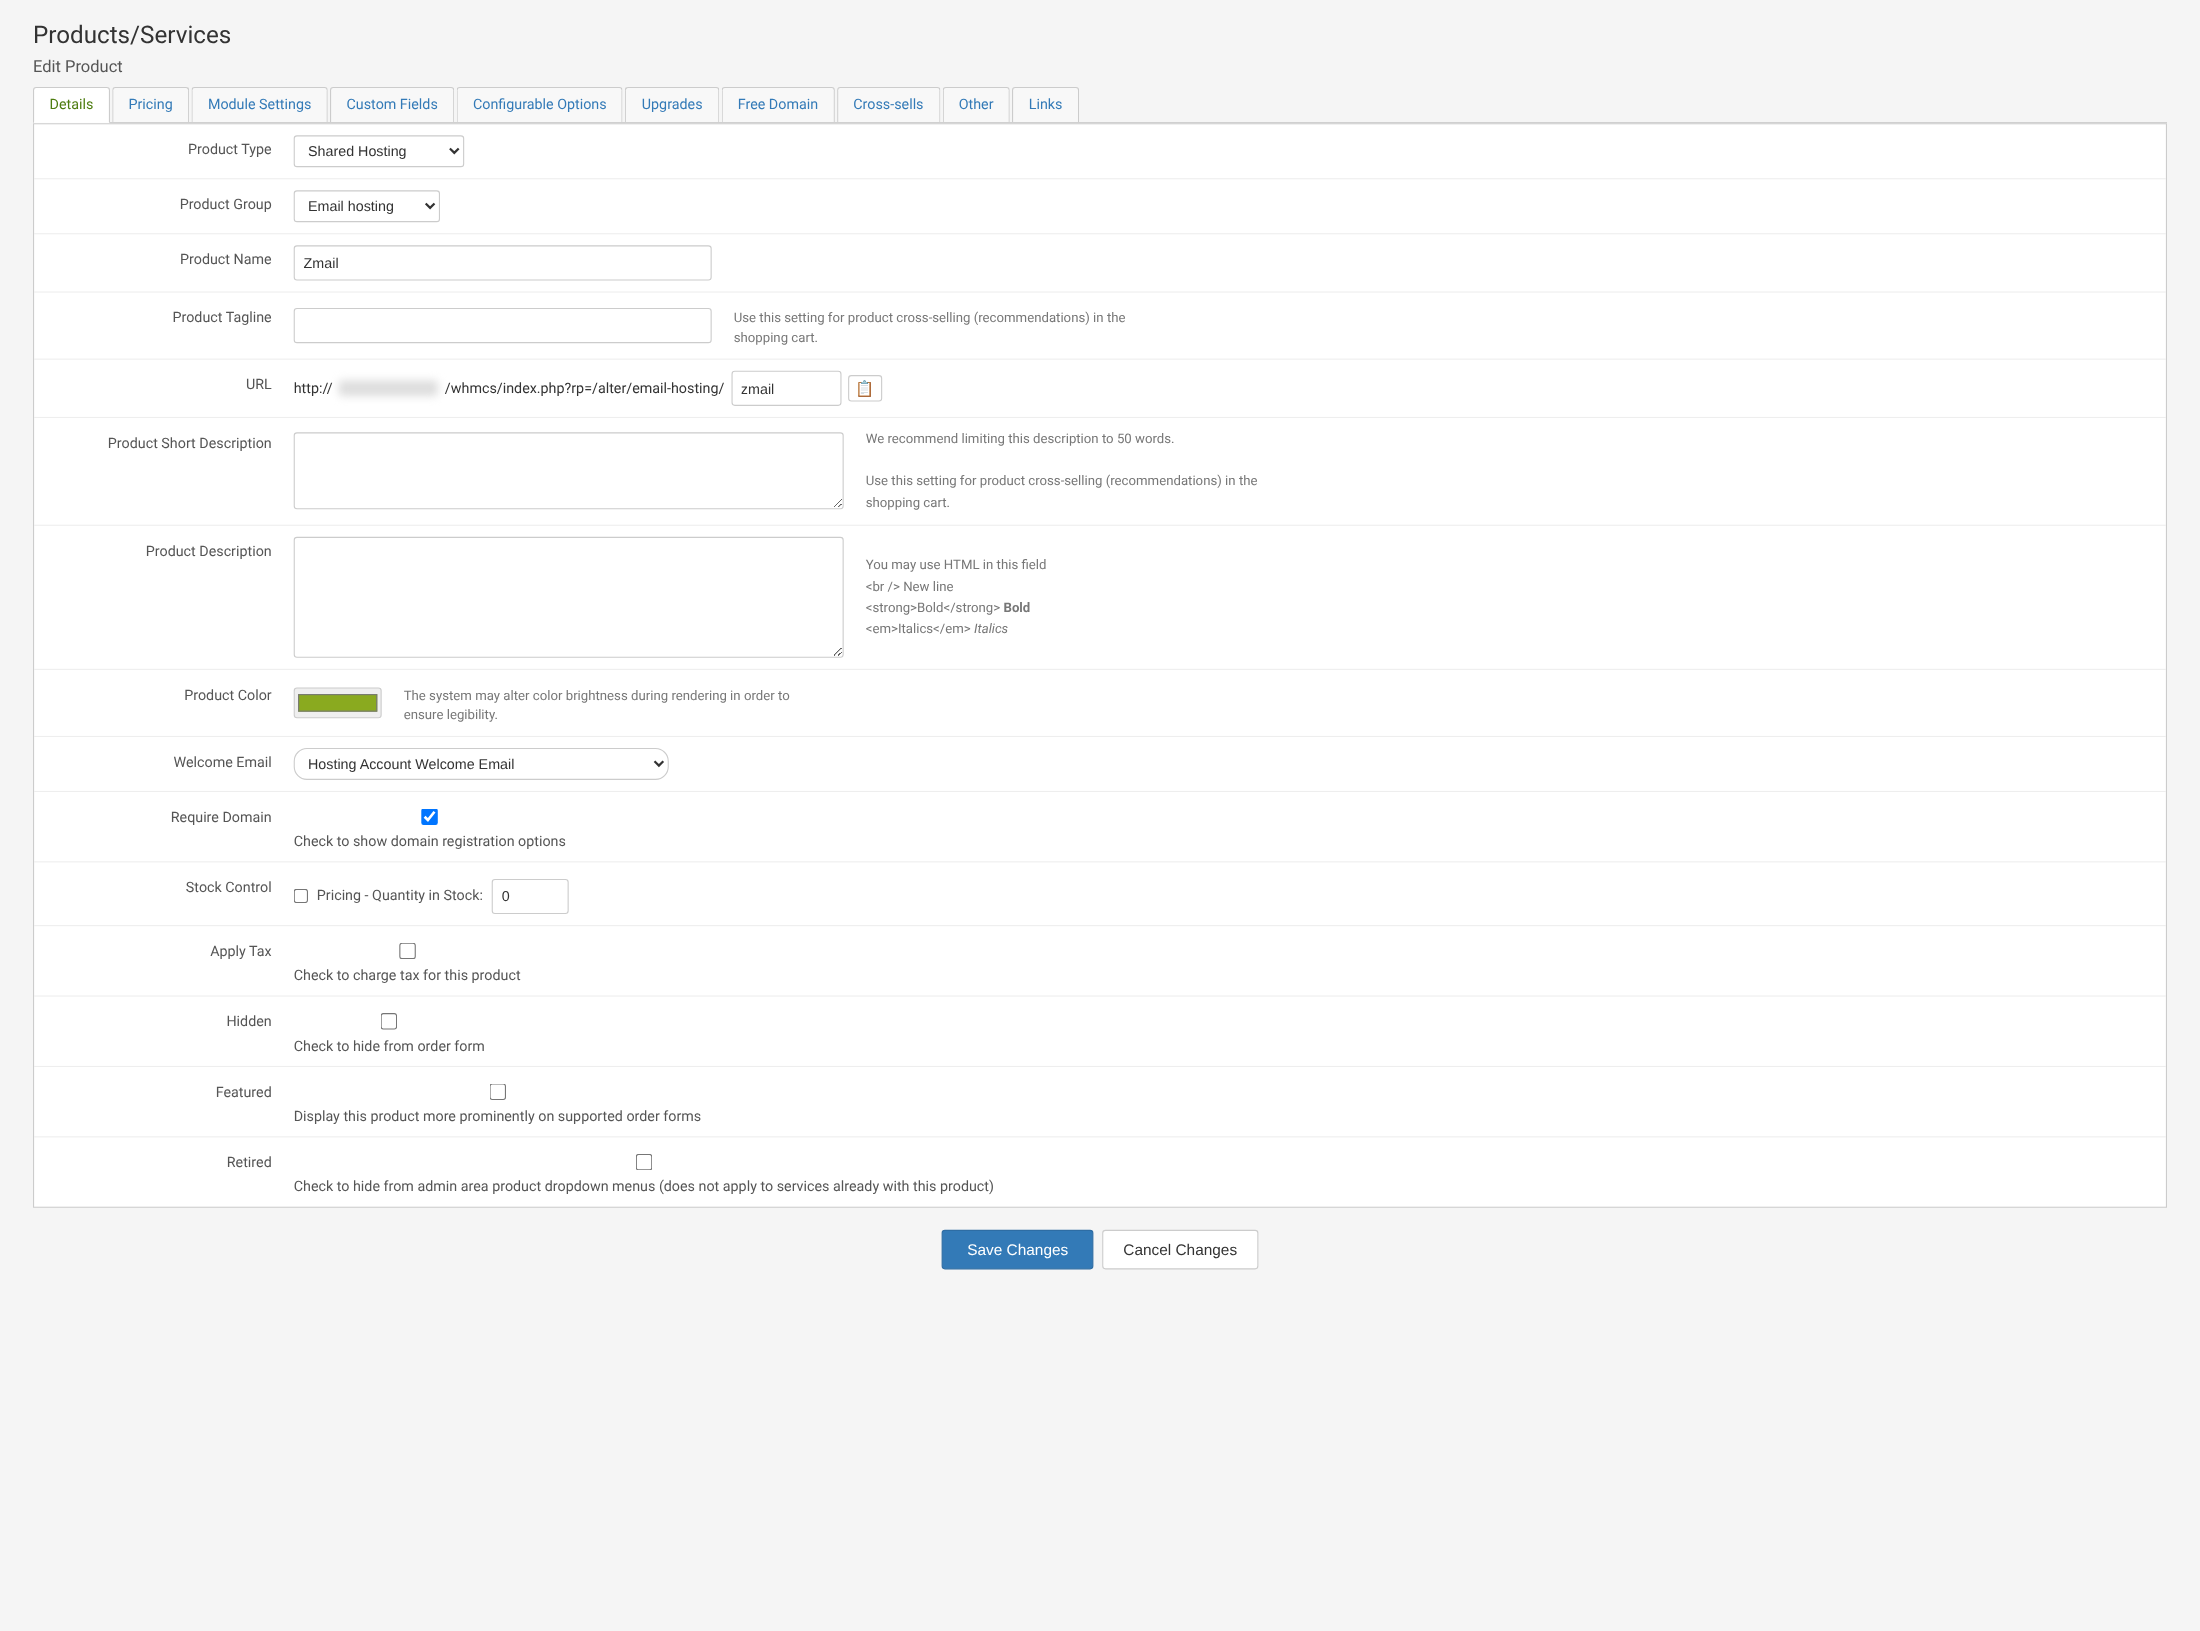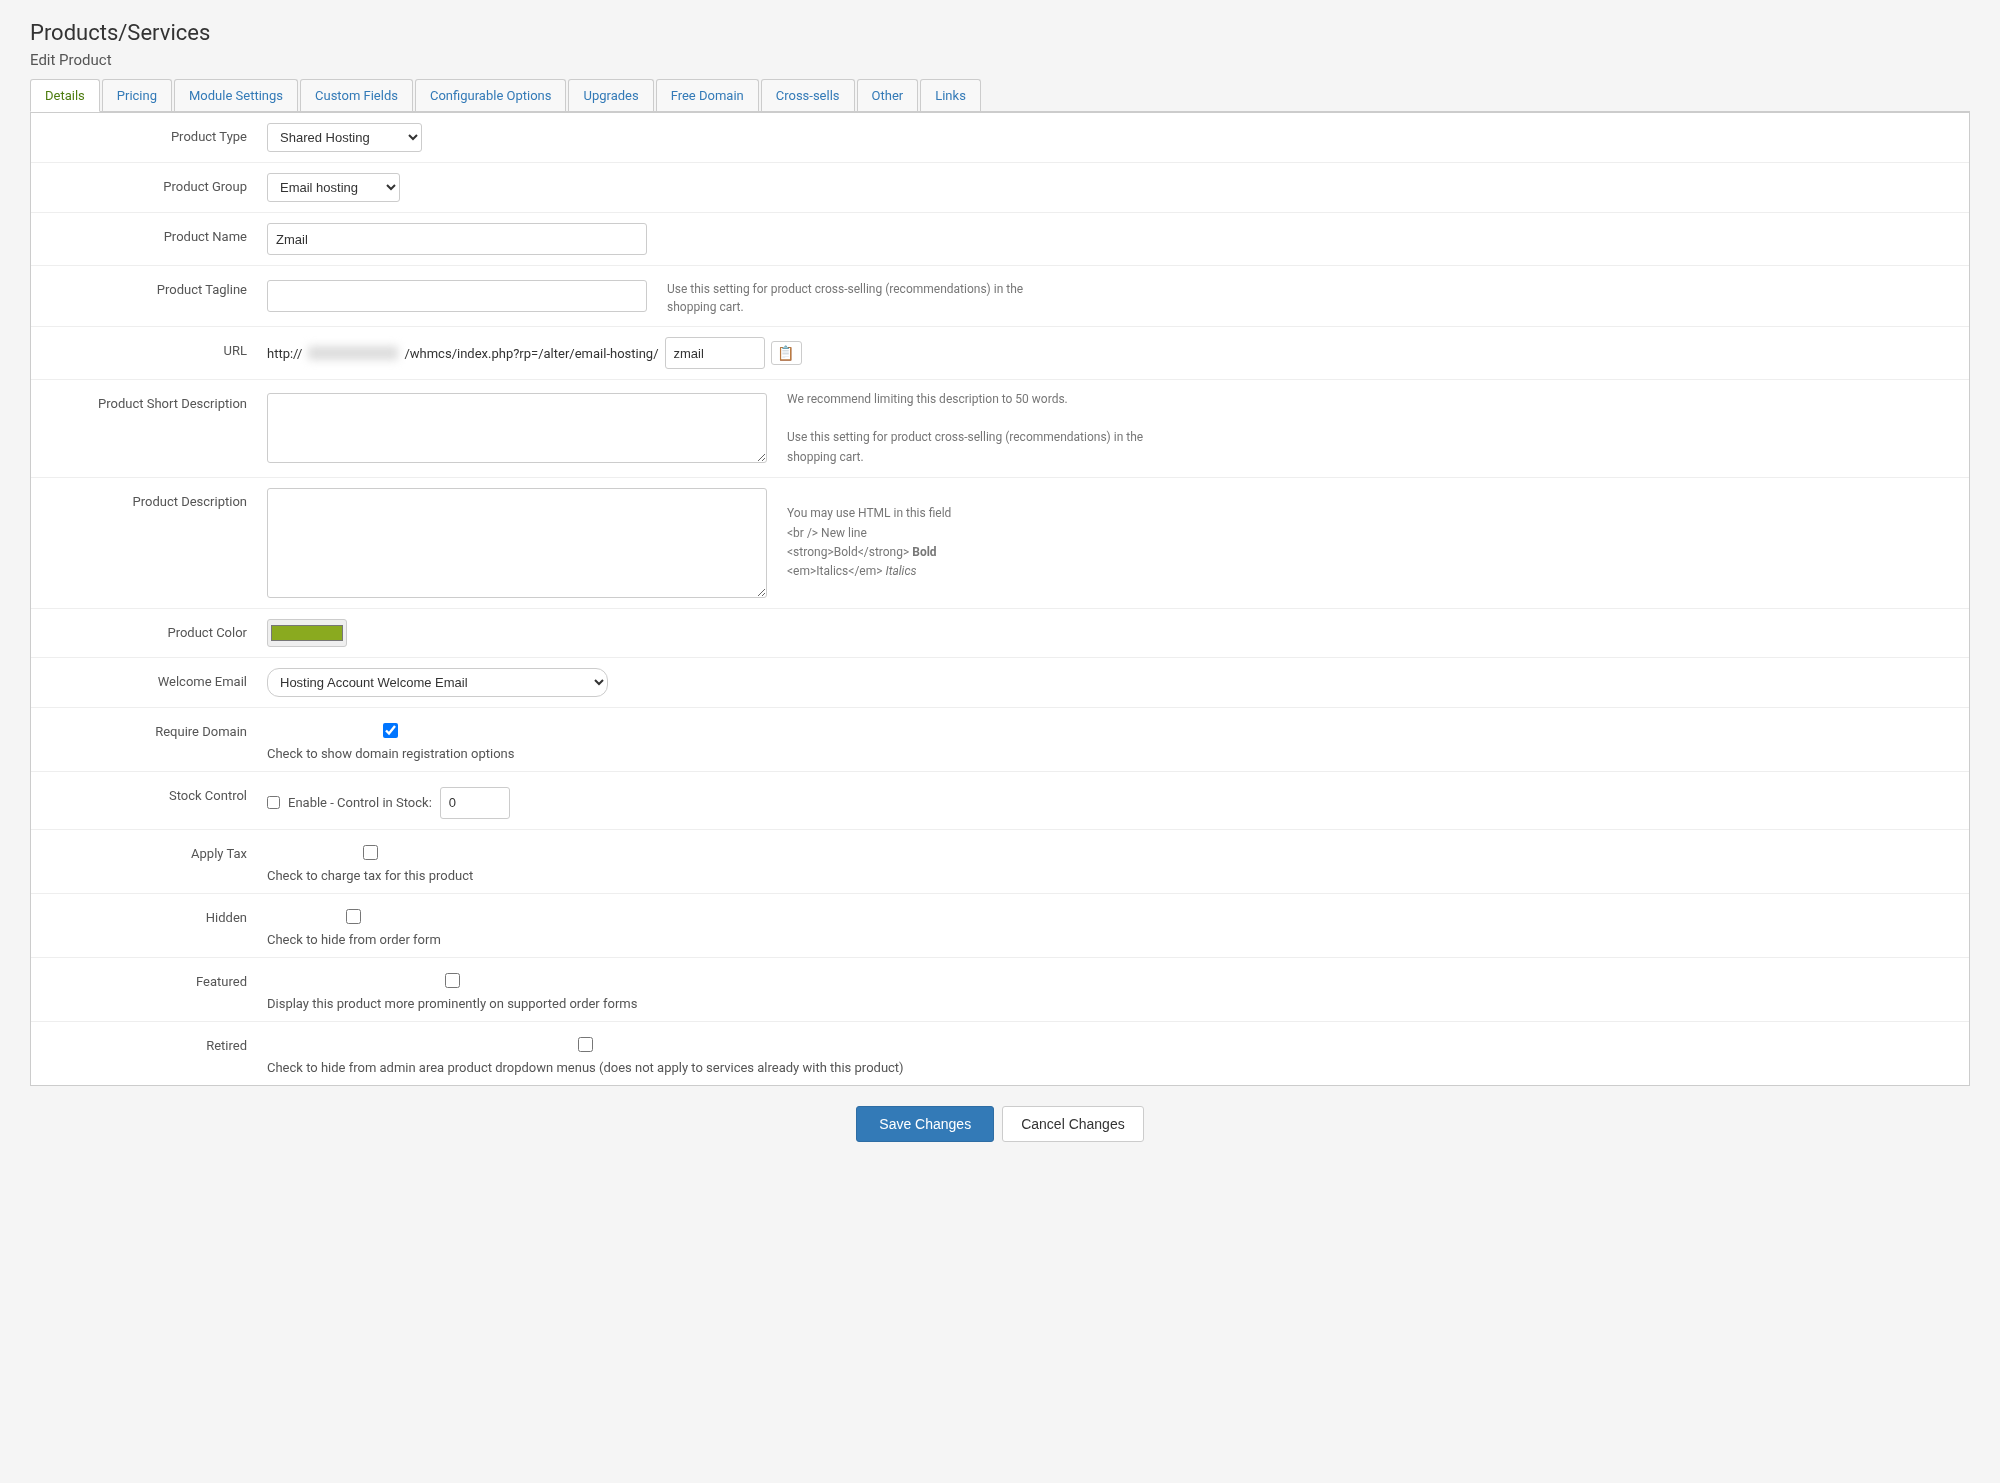--- a/index.html
+++ b/index.html
@@ -303,20 +303,21 @@
         <span>&lt;strong&gt;Bold&lt;/strong&gt; <span class="bold-text">Bold</span></span><br>
         <span>&lt;em&gt;Italics&lt;/em&gt; <span class="italic-text">Italics</span></span>
       </div>
     </div>
   </div>
 
   <div class="form-row">
     <div class="form-label">Product Color</div>
     <div class="form-row-inner">
       <input type="color" value="#8aaa1f" style="width: 80px; height: 28px; border: 1px solid rgb(204, 204, 204); border-radius: 3px; padding: 1px; cursor: pointer;">
+      <span class="form-hint">The system may alter color brightness during rendering in order to ensure legibility.</span>
     </div>
   </div>
 
   <div class="form-row">
     <div class="form-label">Welcome Email</div>
     <div class="form-row-inner">
       <select style="width:341px;border-radius:12px;">
         <option>Hosting Account Welcome Email</option>
         <option>None</option>
         <option>Default Welcome Email</option>
@@ -332,21 +333,21 @@
         <label for="require-domain">Check to show domain registration options</label>
       </div>
     </div>
   </div>
 
   <div class="form-row">
     <div class="form-label">Stock Control</div>
     <div class="form-row-inner">
       <div class="stock-row">
         <input type="checkbox" id="stock-control" style="">
-        <label for="stock-control" class="stock-label">Enable - Control in Stock:</label>
+        <label for="stock-control" class="stock-label">Pricing - Quantity in Stock:</label>
         <input type="number" value="0" min="0" style="width: 70px;">
       </div>
     </div>
   </div>
 
   <div class="form-row">
     <div class="form-label">Apply Tax</div>
     <div class="form-row-inner">
       <div class="checkbox-row">
         <input type="checkbox" id="apply-tax" style="">

